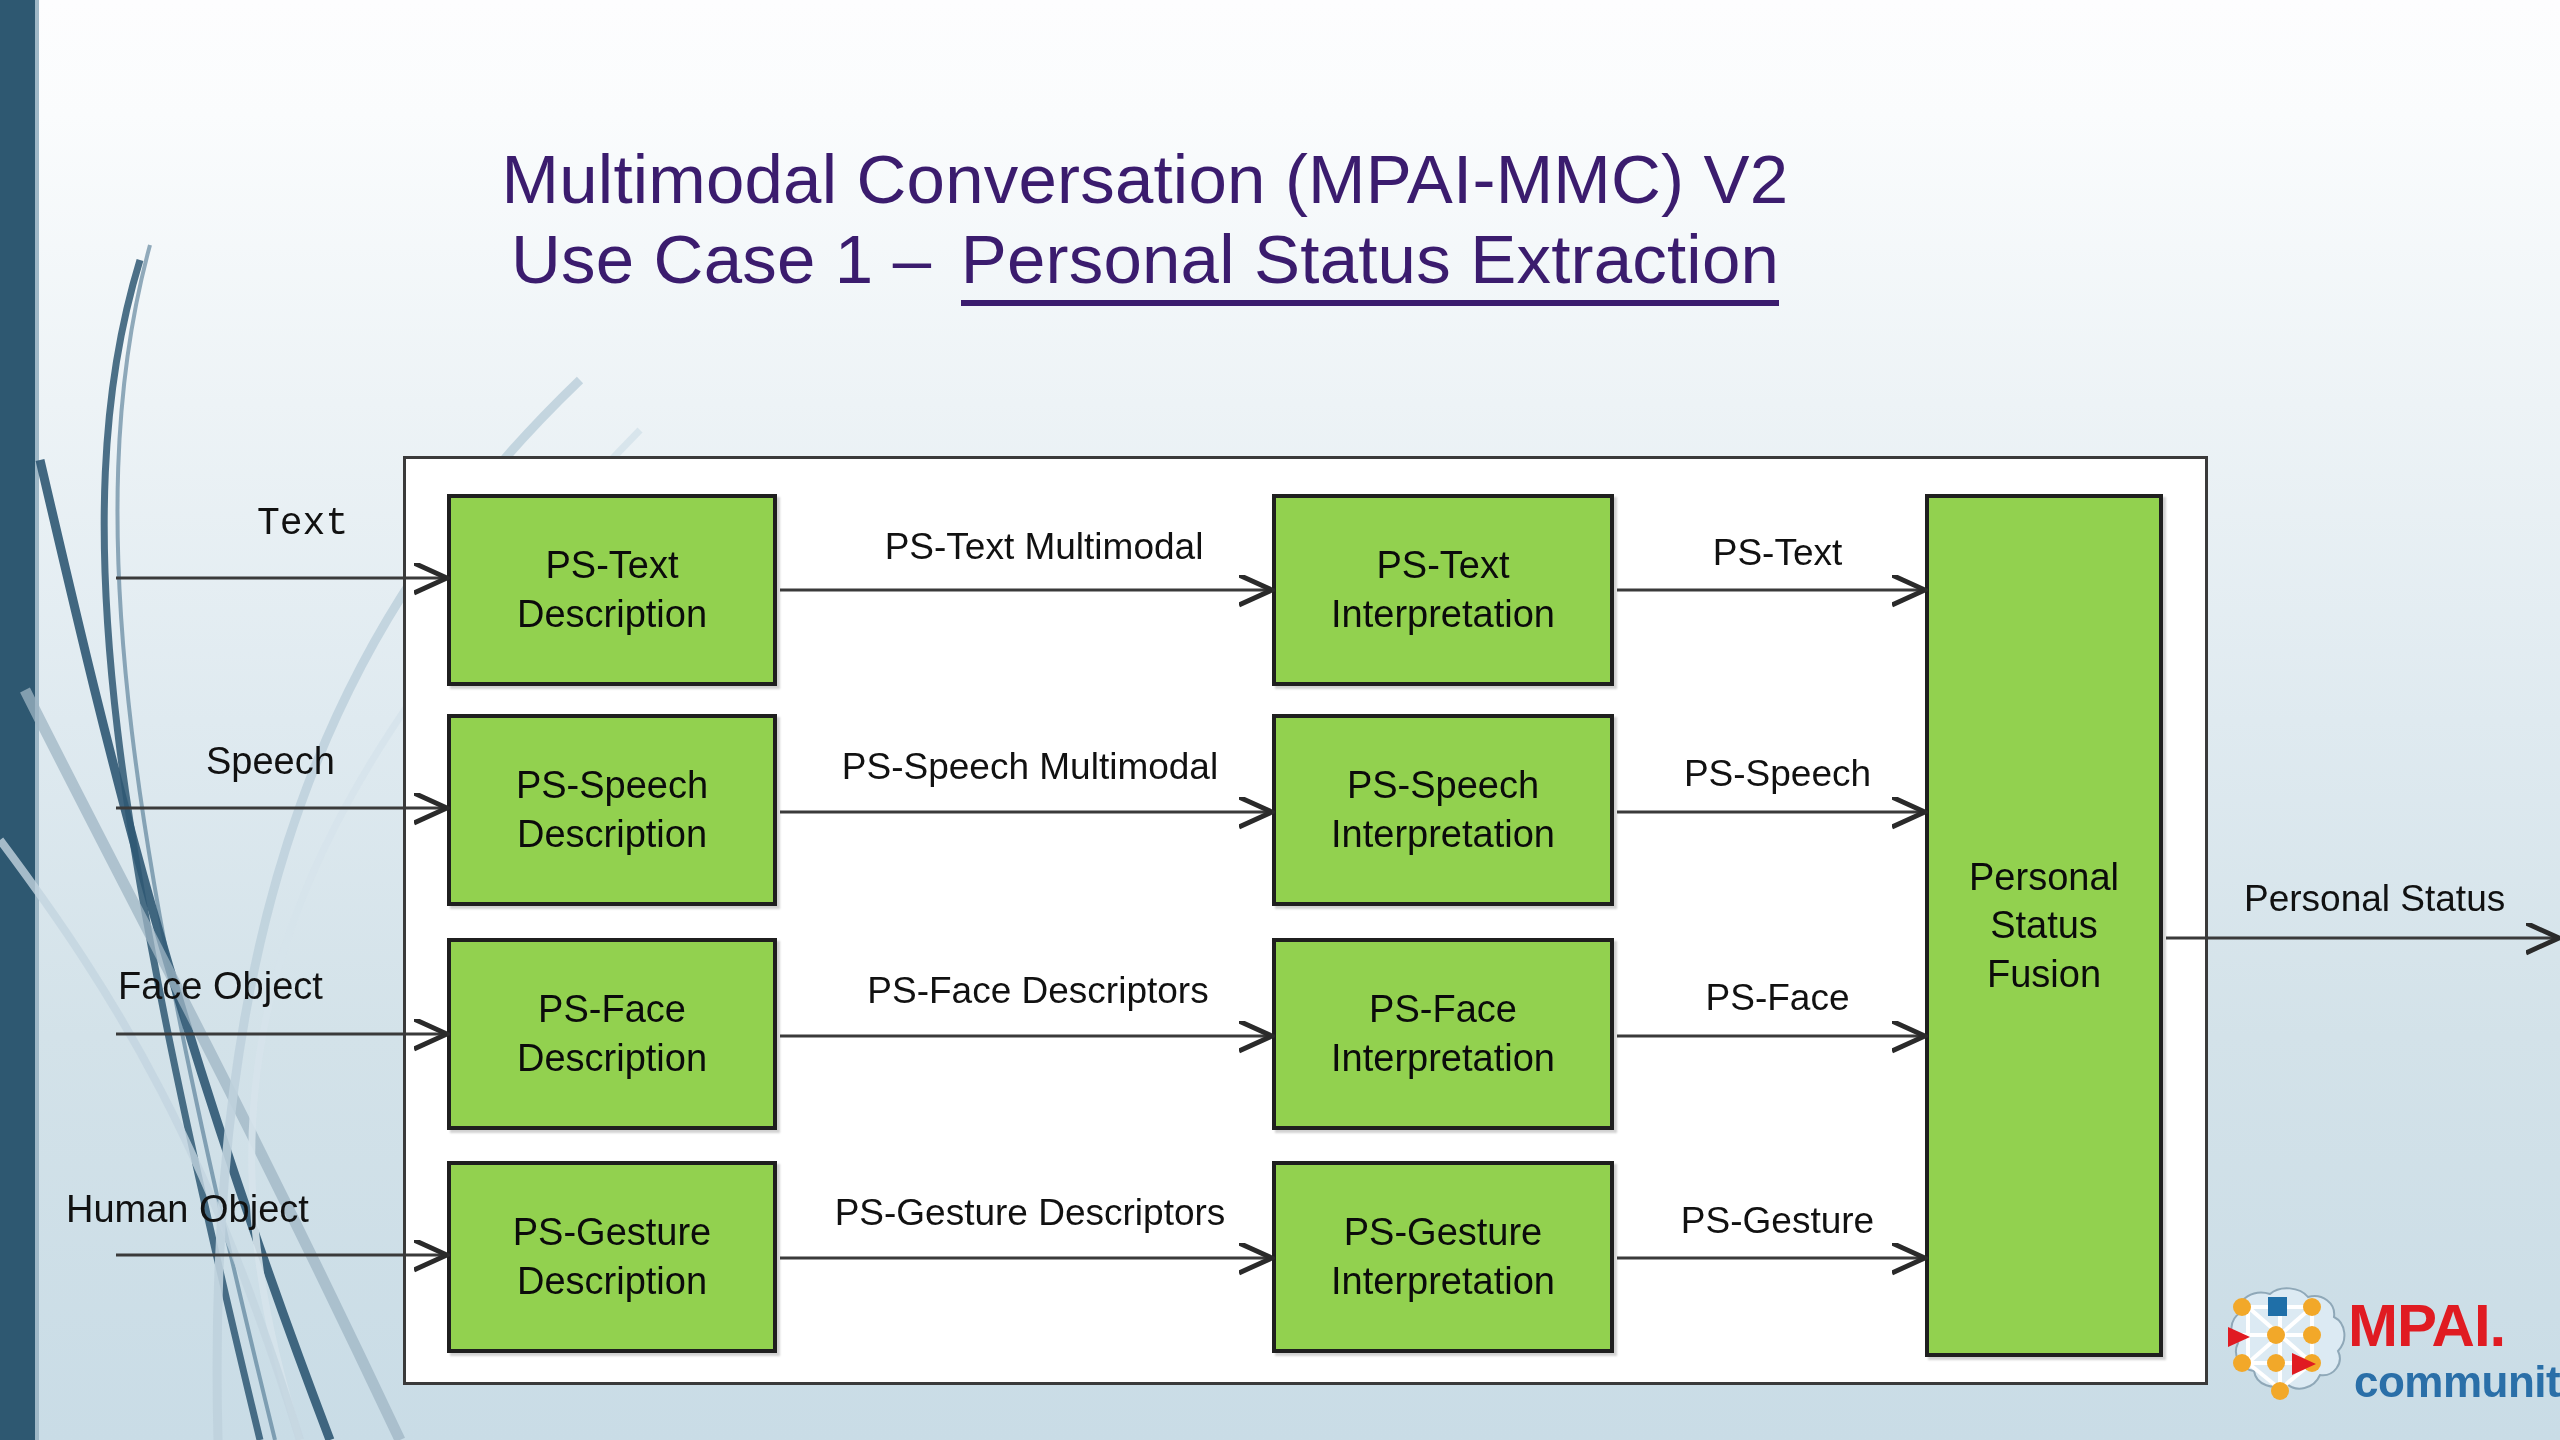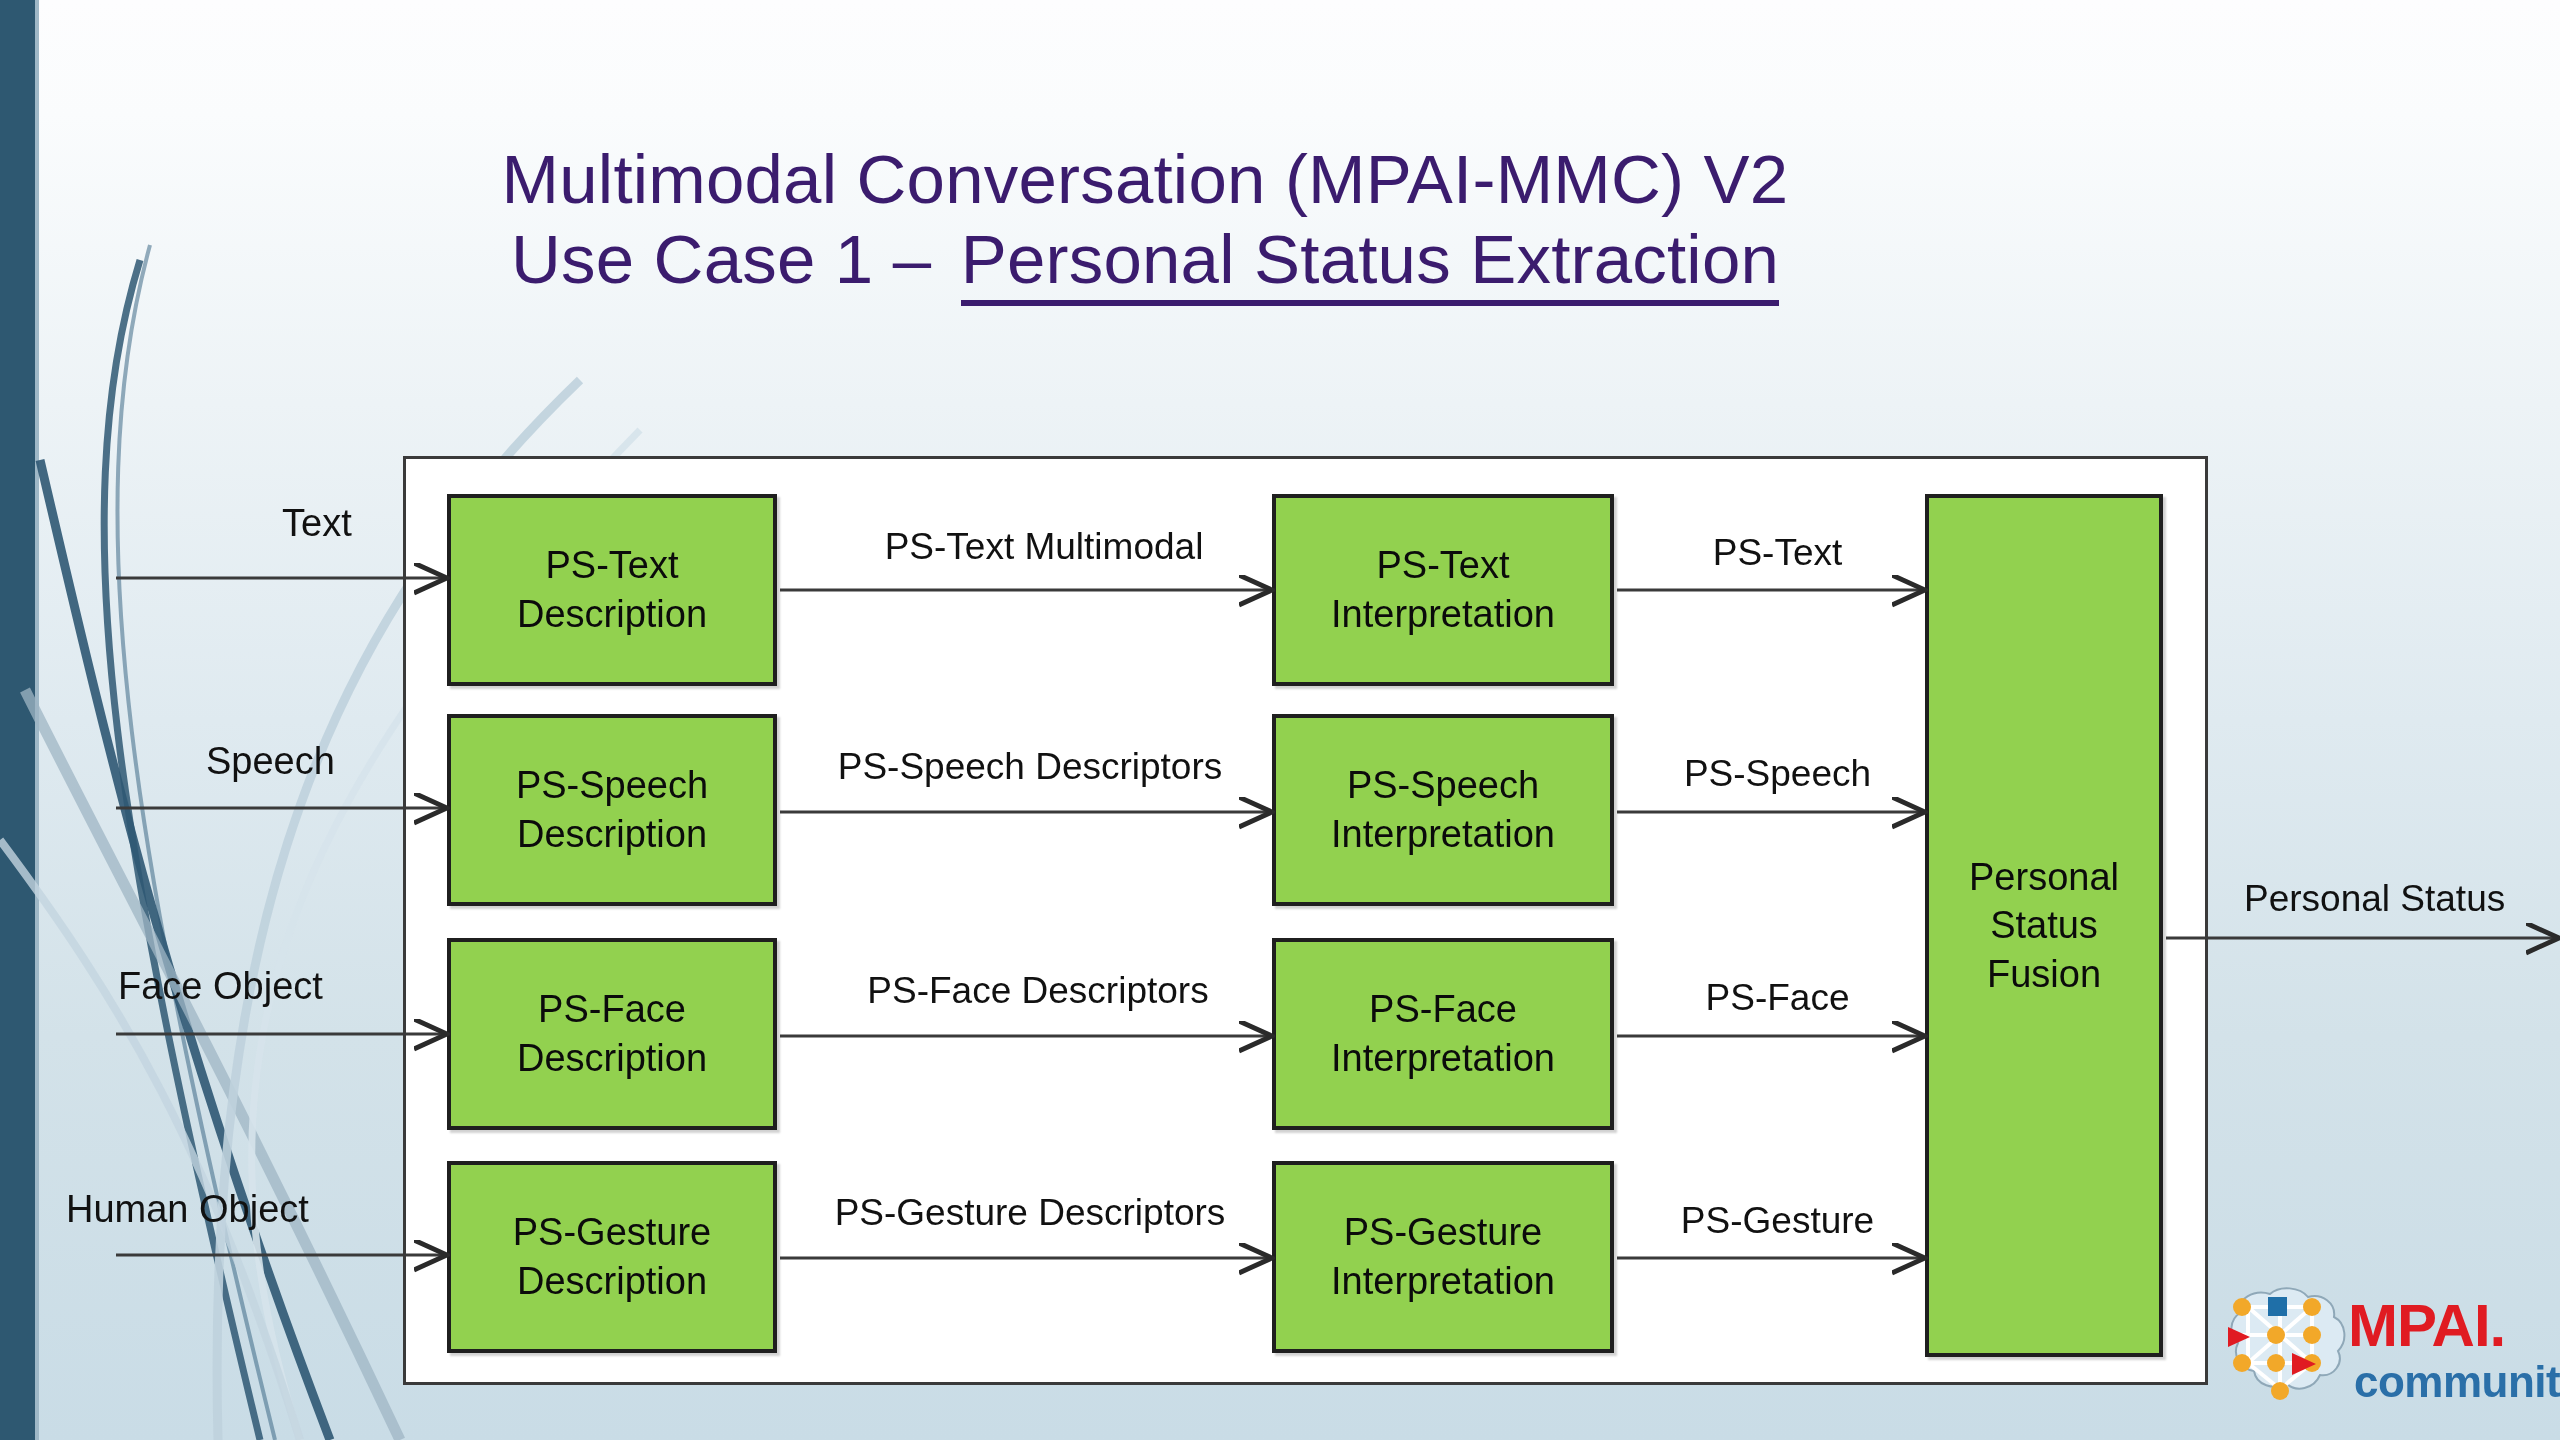--- a/index.html
+++ b/index.html
@@ -83,21 +83,21 @@
 
   <div id="title">
     <div class="ln1">Multimodal Conversation (MPAI-MMC) V2</div>
     <div class="ln2">
       <span>Use Case 1 – </span><span class="uline">Personal Status Extraction</span>
     </div>
   </div>
 
   <div id="panel"></div>
 
-  <div class="ilabel" style="left:282px;top:502px;">Text</div>
+  <div class="ilabel" style="left:257px;top:502px;font-family:Liberation Mono, monospace;">Text</div>
   <div class="ilabel" style="left:206px;top:740px;">Speech</div>
   <div class="ilabel" style="left:118px;top:965px;">Face Object</div>
   <div class="ilabel" style="left:66px;top:1188px;">Human Object</div>
 
   <div class="gbox" style="left:447px;top:494px;width:330px;height:192px;">
     <span>PS-Text</span>
     <span>Description</span>
   </div>
   <div class="gbox" style="left:447px;top:714px;width:330px;height:192px;">
     <span>PS-Speech</span>
@@ -129,21 +129,21 @@
     <span>Interpretation</span>
   </div>
 
   <div class="gbox" style="left:1925px;top:494px;width:238px;height:863px;">
     <span>Personal</span>
     <span>Status</span>
     <span>Fusion</span>
   </div>
 
   <div class="elabel" style="left:838px;top:526px;width:412px;">PS-Text Multimodal</div>
-  <div class="elabel" style="left:800px;top:746px;width:460px;">PS-Speech Descriptors</div>
+  <div class="elabel" style="left:800px;top:746px;width:460px;">PS-Speech Multimodal</div>
   <div class="elabel" style="left:828px;top:970px;width:420px;text-align:center;">PS-Face Descriptors</div>
   <div class="elabel" style="left:800px;top:1192px;width:460px;">PS-Gesture Descriptors</div>
 
   <div class="elabel" style="left:1640px;top:532px;width:275px;">PS-Text</div>
   <div class="elabel" style="left:1640px;top:753px;width:275px;">PS-Speech</div>
   <div class="elabel" style="left:1640px;top:977px;width:275px;">PS-Face</div>
   <div class="elabel" style="left:1640px;top:1200px;width:275px;">PS-Gesture</div>
 
   <div class="elabel" style="left:2244px;top:878px;width:320px;text-align:left;">Personal Status</div>
 

